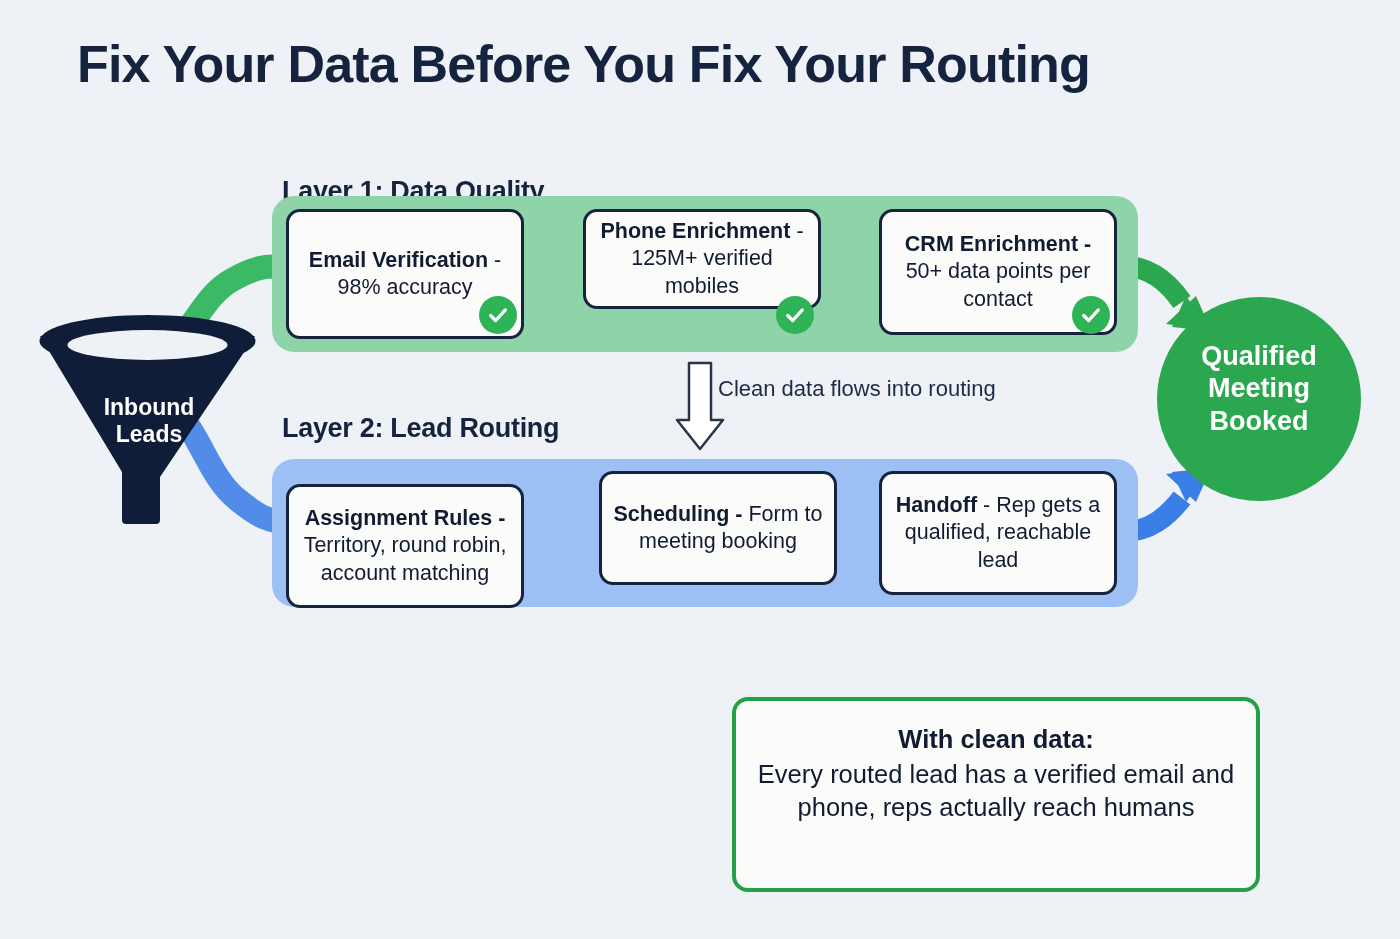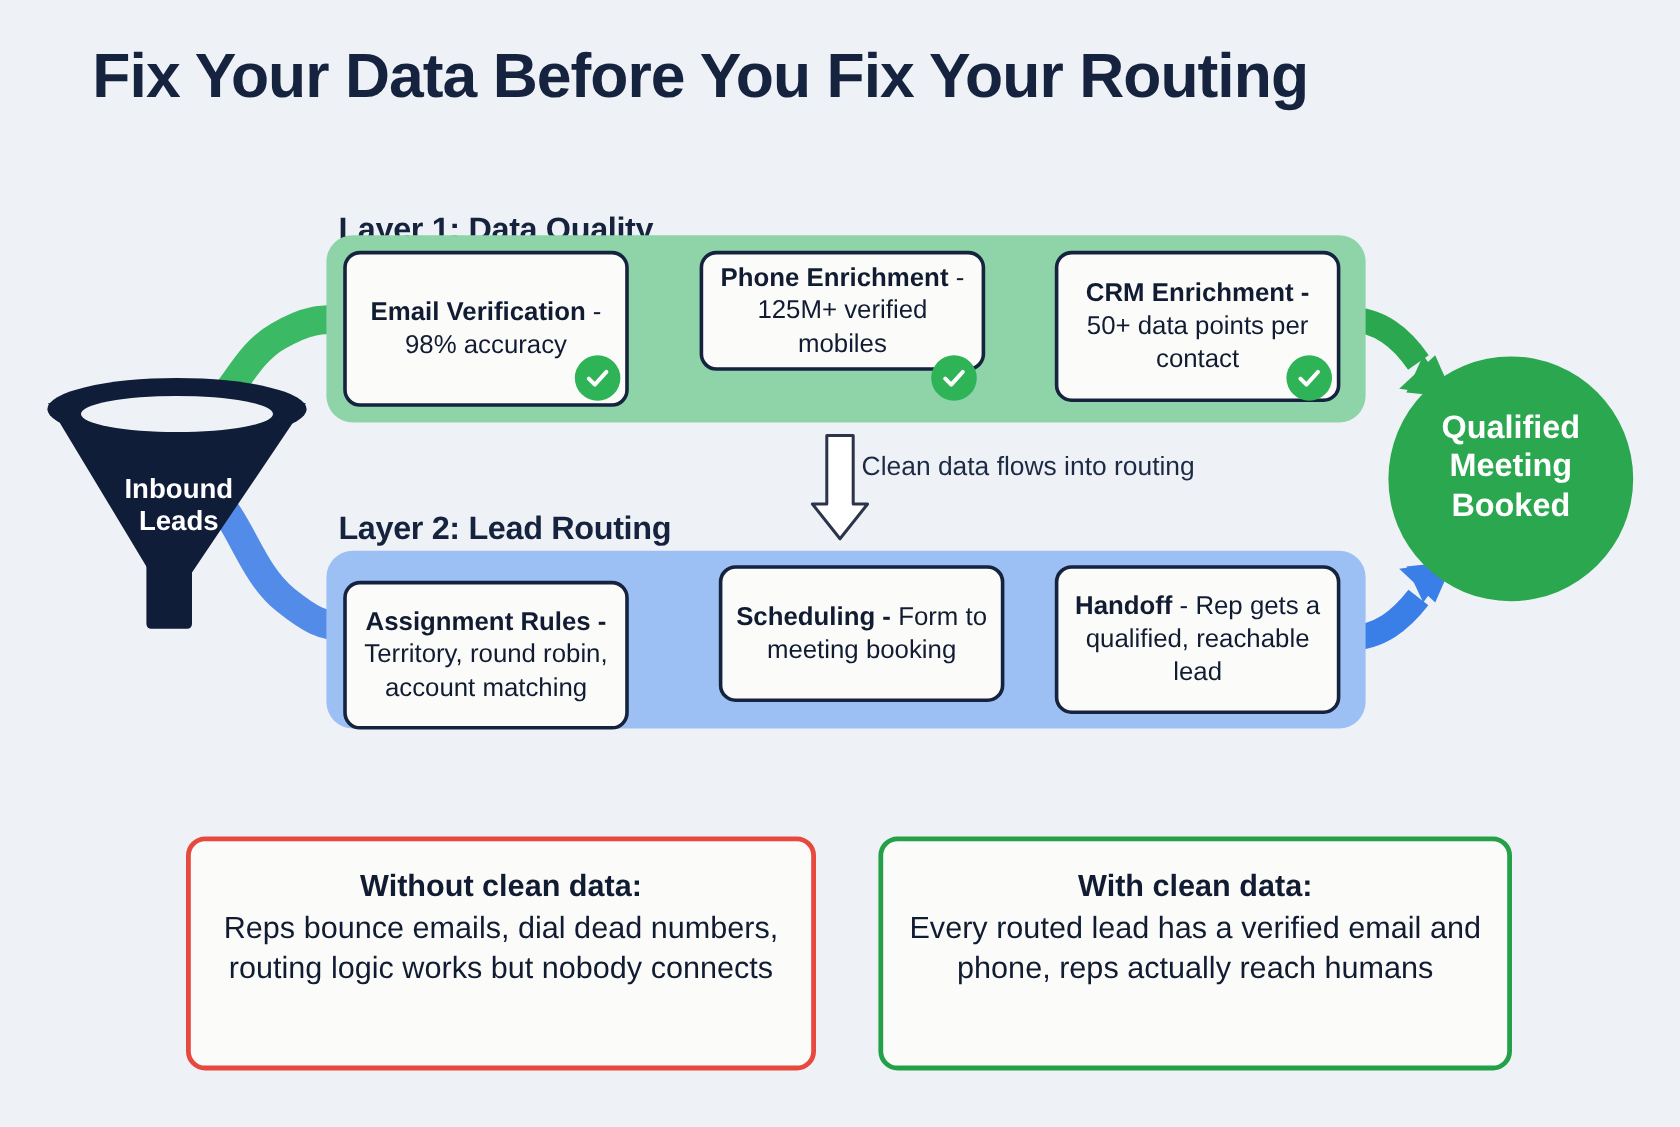--- a/index.html
+++ b/index.html
@@ -23,21 +23,21 @@
   
   svg.art{position:absolute;left:0;top:0;width:1400px;height:939px;overflow:visible;}
   
   .layer-label{
     position:absolute;
     font-size:27px;font-weight:bold;color:#16233f;
     letter-spacing:-0.3px;
     white-space:nowrap;
   }
   #layer1-label{left:282px;top:164px;margin-top:12px;}
-  #layer2-label{left:282px;top:425px;}
+  #layer2-label{left:282px;top:413px;}
   
   .band{position:absolute;border-radius:22px;}
   #layer1-band{left:272px;top:196px;width:866px;height:156px;background:#8ed4a8;}
   #layer2-band{left:272px;top:459px;width:866px;height:148px;background:#9cc0f3;}
   
   .card{
     position:absolute;
     background:#fbfbf9;
     border:3px solid #16233f;
     border-radius:14px;
@@ -226,23 +226,19 @@
       <b>Scheduling -</b><span> Form to meeting booking</span>
     </span>
   </div>
 
   <div id="card-handoff" class="card">
     <span class="t">
       <b>Handoff</b><span> - Rep gets a qualified, reachable lead</span>
     </span>
   </div>
 
-  <div id="box-without" class="compare">
-    <span class="head">Without clean data:</span>
-    <span>Reps bounce emails, dial dead numbers, routing logic works but nobody connects</span>
-  </div>
 
   <div id="box-with" class="compare">
     <span class="head">With clean data:</span>
     <span>Every routed lead has a verified email and phone, reps actually reach humans</span>
   </div>
 
 </div>
 
 </body></html>

